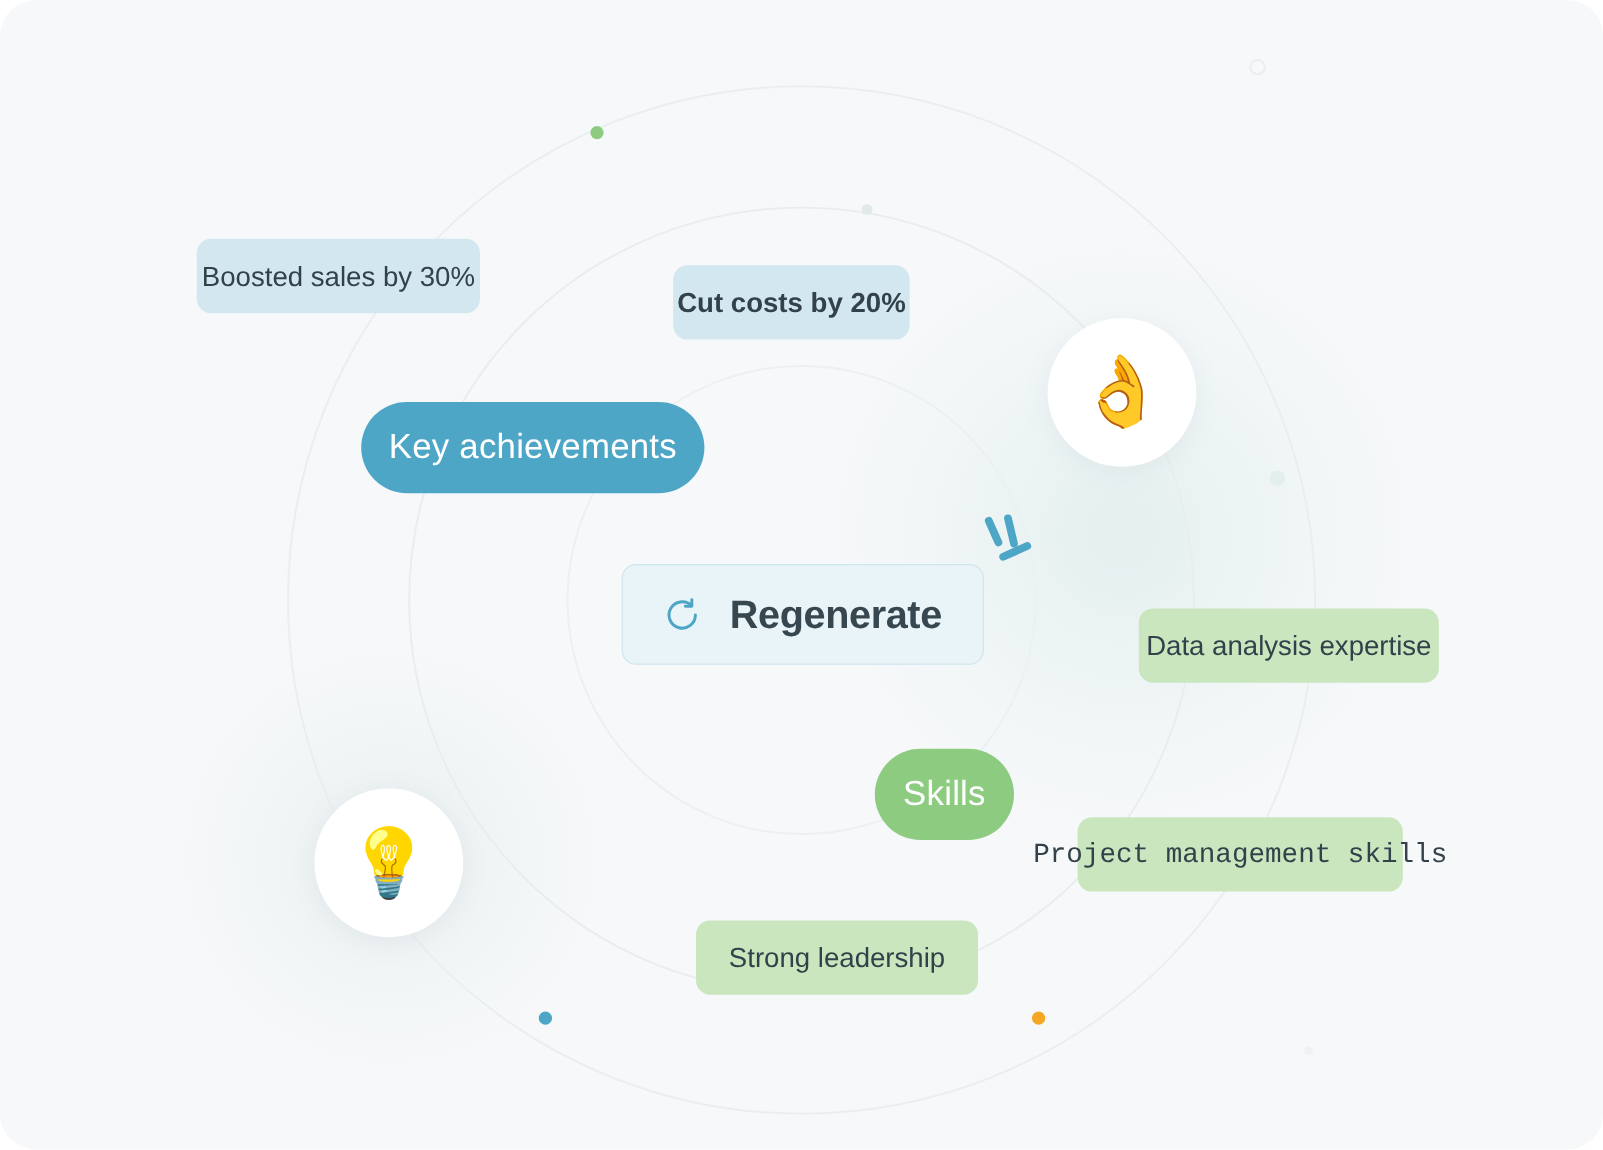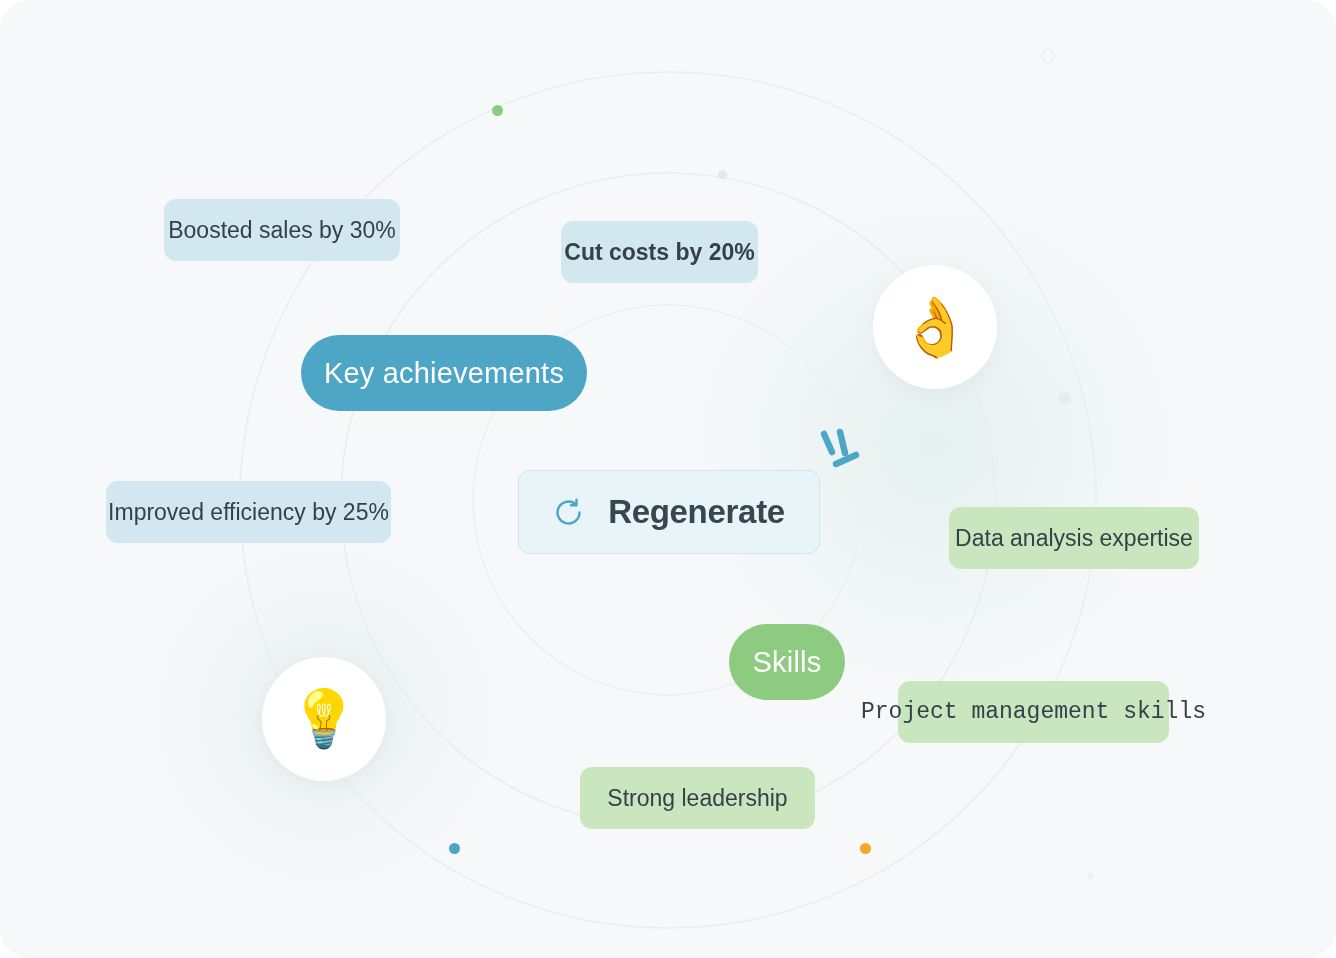--- a/index.html
+++ b/index.html
@@ -118,23 +118,20 @@
   <div class="dot" style="left:1087px; top:872px; width:7px; height:7px; background:#edf1f2;"></div>
 
   <div class="pill pill-soft blue" style="left:164px; top:199px; width:236px;">
     <span>Boosted sales by 30%</span>
   </div>
 
   <div class="pill pill-soft blue" style="left:561px; top:221px; width:197px;font-weight:bold;">
     <span>Cut costs by 20%</span>
   </div>
 
-  <div class="pill pill-soft blue" style="left:106px; top:481px; width:285px;">
-    <span>Improved efficiency by 25%</span>
-  </div>
 
   <div class="pill pill-soft green" style="left:949px; top:507px; width:250px;">
     <span>Data analysis expertise</span>
   </div>
 
   <div class="pill pill-soft green" style="left:898px; top:681px; width:271px;font-family:Liberation Mono, monospace;">
     <span>Project management skills</span>
   </div>
 
   <div class="pill pill-soft green" style="left:580px; top:767px; width:235px;">

